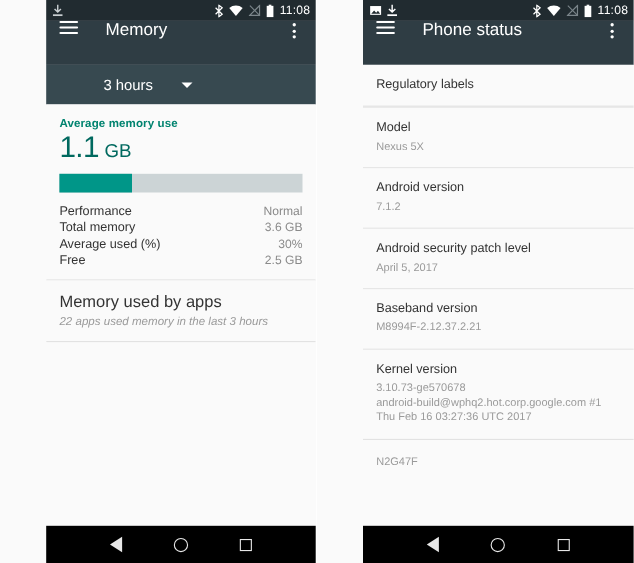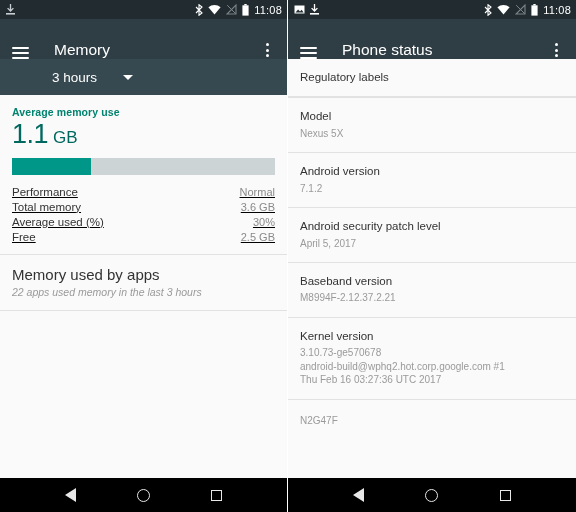--- a/index.html
+++ b/index.html
@@ -3,38 +3,38 @@
 <meta charset="utf-8">
 <style>
   * { margin:0; padding:0; box-sizing:border-box; }
   html,body { width:576px; height:512px; }
   body {
     font-family:"Liberation Sans", sans-serif;
     background:#ffffff;
     overflow:hidden;
   }
   .screens { display:flex; width:576px; height:512px; }
-  .screen { width:288px; height:512px; position:relative; display:flex; flex-direction:column; background:#fafafa; }
+  .screen { width:288px; height:512px; position:relative; display:flex; flex-direction:column; background:#fafafa;padding-left:42px; }
   .screen.left { border-right:1px solid #ffffff; }
 
   
   .statusbar {
     height:19px; background:#212b30; color:#ffffff;
     display:flex; align-items:center; padding:0 5px 0 6px;
     flex:0 0 19px;
   }
   .sb-left { display:flex; align-items:center; gap:5px; }
   .sb-right { margin-left:auto; display:flex; align-items:center; gap:5px; }
   .sb-time { font-size:11px; letter-spacing:.2px; color:#fff; }
   .ico { display:block; }
 
   
   .toolbar {
     height:40px; background:#2f3d44; color:#fff;
-    display:flex; align-items:flex-end; padding:0 12px;
+    display:flex; align-items:flex-start; padding:0 12px;
     flex:0 0 40px;
   }
   .hamburger { width:17px; height:12px; display:flex; flex-direction:column; justify-content:space-between; cursor:pointer; }
   .hamburger span { display:block; height:2px; background:#fff; border-radius:1px; }
   .toolbar-title { font-size:15.5px; margin-left:25px; color:#fff; font-weight:400; }
   .overflow { margin-left:auto; width:16px; height:18px; display:flex; flex-direction:column; align-items:center; justify-content:center; gap:2.5px; cursor:pointer; }
   .overflow i { width:3px; height:3px; border-radius:50%; background:#fff; display:block; }
 
   
   .spinnerbar {
@@ -49,21 +49,21 @@
   .card { background:#fafafa; padding:11px 12px 10px 12px; }
   .avg-label { color:#00836f; font-size:10.5px; font-weight:bold; letter-spacing:.1px; }
   .avg-value { color:#00695f; margin-top:3px; display:flex; align-items:baseline; }
   .avg-num { font-size:27px; font-weight:300; letter-spacing:-.5px; line-height:1; }
   .avg-unit { font-size:17px; margin-left:5px; font-weight:400; }
 
   .bar-track { height:17px; background:#ccd4d6; margin-top:10px; width:100%; position:relative; }
   .bar-fill { height:100%; background:#009688; }
 
   .stats { margin-top:9px; }
-  .stat-row { display:flex; align-items:flex-end; padding:1.5px 0;text-decoration:underline; }
+  .stat-row { display:flex; align-items:flex-end; padding:1.5px 0; }
   .stat-key { font-size:11.5px; color:#333333; }
   .stat-val { margin-left:auto; font-size:11px; color:#8a8a8a; }
 
   .divider { height:1px; background:#e2e2e2; }
 
   .section { padding:11px 12px 12px 12px; background:#fafafa; }
   .section-title { font-size:15px; color:#333333; }
   .section-sub { font-size:10.5px; color:#9a9a9a; margin-top:3px;font-style:italic; }
 
   .filler { background:#fafafa; flex:1 1 auto; }

